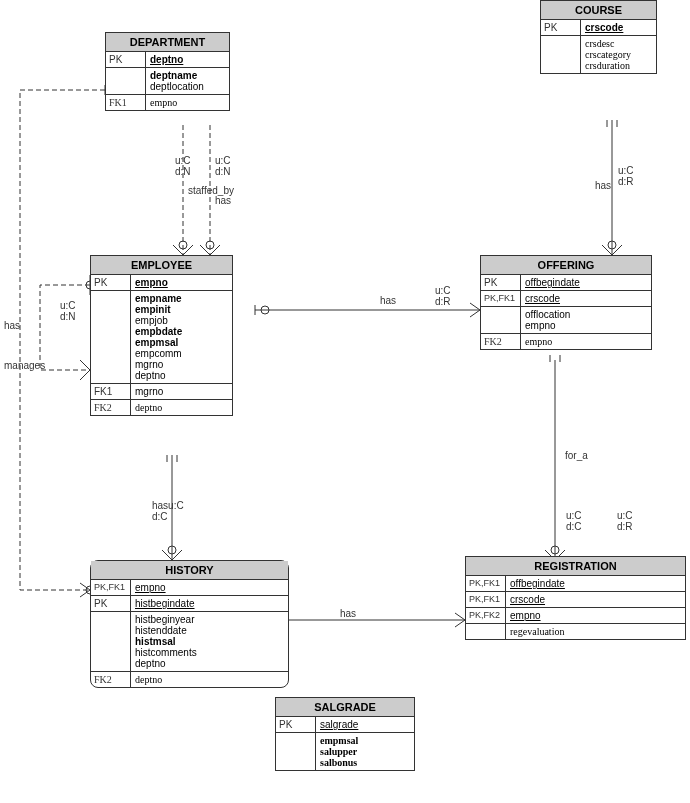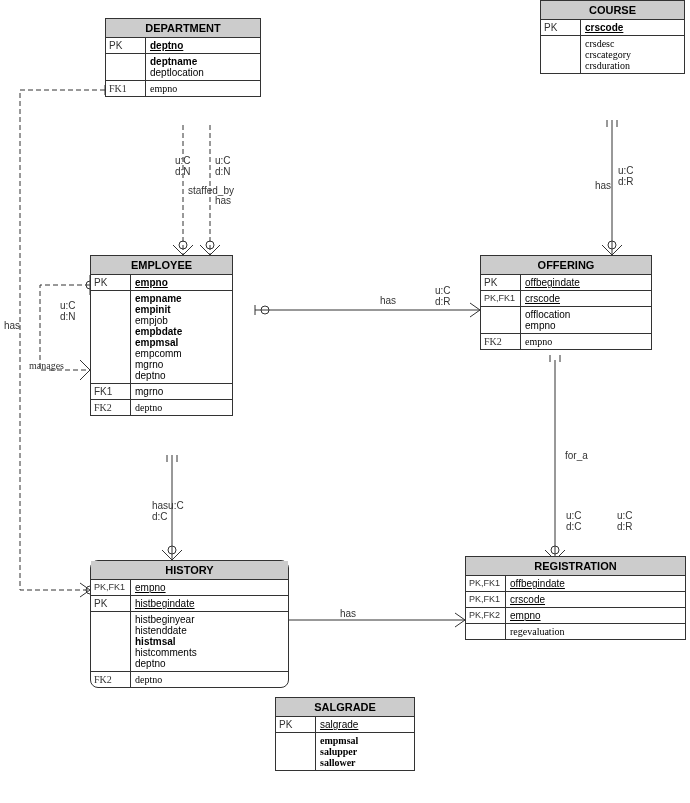--- a/index.html
+++ b/index.html
@@ -132,21 +132,21 @@
     <line x1="560" y1="355" x2="560" y2="362" stroke="#333" stroke-width="1"></line>
 
     <line x1="265" y1="620" x2="465" y2="620" stroke="#333" stroke-width="1"></line>
     <circle cx="275" cy="620" r="4" fill="none" stroke="#333" stroke-width="1"></circle>
     <line x1="455" y1="613" x2="465" y2="620" stroke="#333" stroke-width="1"></line>
     <line x1="455" y1="627" x2="465" y2="620" stroke="#333" stroke-width="1"></line>
 
     <line x1="265" y1="615" x2="265" y2="625" stroke="#333" stroke-width="1"></line>
   </svg>
 
-  <div class="entity" style="left:105px; top:18px; width:156px;">
+  <div class="entity" style="left:105px; top:32px; width:125px;">
     <div class="entity-header">DEPARTMENT</div>
     <div class="entity-row">
       <div class="entity-pk-col">PK</div>
       <div class="entity-attr-col"><span class="underline bold">deptno</span></div>
     </div>
     <div class="entity-row">
       <div class="entity-pk-col"></div>
       <div class="entity-attr-col">
         <div class="bold">deptname</div>
         <div>deptlocation</div>
@@ -206,21 +206,21 @@
         <div>histcomments</div>
         <div>deptno</div>
       </div>
     </div>
     <div class="entity-row">
       <div class="entity-pk-col">FK2</div>
       <div class="entity-attr-col">deptno</div>
     </div>
   </div>
 
-  <div class="entity" style="left:540px; top:0px; width:145px;">
+  <div class="entity" style="left:540px; top:0px; width:117px;">
     <div class="entity-header">COURSE</div>
     <div class="entity-row">
       <div class="entity-pk-col">PK</div>
       <div class="entity-attr-col"><span class="underline bold">crscode</span></div>
     </div>
     <div class="entity-row">
       <div class="entity-pk-col"></div>
       <div class="entity-attr-col">
         <div>crsdesc</div>
         <div>crscategory</div>
@@ -276,30 +276,30 @@
     <div class="entity-header">SALGRADE</div>
     <div class="entity-row">
       <div class="entity-pk-col">PK</div>
       <div class="entity-attr-col"><span class="underline">salgrade</span></div>
     </div>
     <div class="entity-row">
       <div class="entity-pk-col"></div>
       <div class="entity-attr-col">
         <div class="bold">empmsal</div>
         <div class="bold">salupper</div>
-        <div class="bold">sallower</div>
+        <div class="bold">salbonus</div>
       </div>
     </div>
   </div>
 
   <div class="note-text" style="left:188px; top:185px;">staffed_by</div>
   <div class="note-text" style="left:215px; top:195px;">has</div>
   <div class="note-text" style="left:175px; top:155px;">u:C<br>d:N</div>
   <div class="note-text" style="left:215px; top:155px;">u:C<br>d:N</div>
-  <div class="note-text" style="left:29px; top:360px;font-family:Liberation Serif, serif;">manages</div>
+  <div class="note-text" style="left:4px; top:360px;">manages</div>
   <div class="note-text" style="left:4px; top:320px;">has</div>
   <div class="note-text" style="left:60px; top:300px;">u:C<br>d:N</div>
   <div class="note-text" style="left:380px; top:295px;">has</div>
   <div class="note-text" style="left:435px; top:285px;">u:C<br>d:R</div>
   <div class="note-text" style="left:595px; top:180px;">has</div>
   <div class="note-text" style="left:618px; top:165px;">u:C<br>d:R</div>
   <div class="note-text" style="left:565px; top:450px;">for_a</div>
   <div class="note-text" style="left:617px; top:510px;">u:C<br>d:R</div>
   <div class="note-text" style="left:566px; top:510px;">u:C<br>d:C</div>
   <div class="note-text" style="left:340px; top:608px;">has</div>

